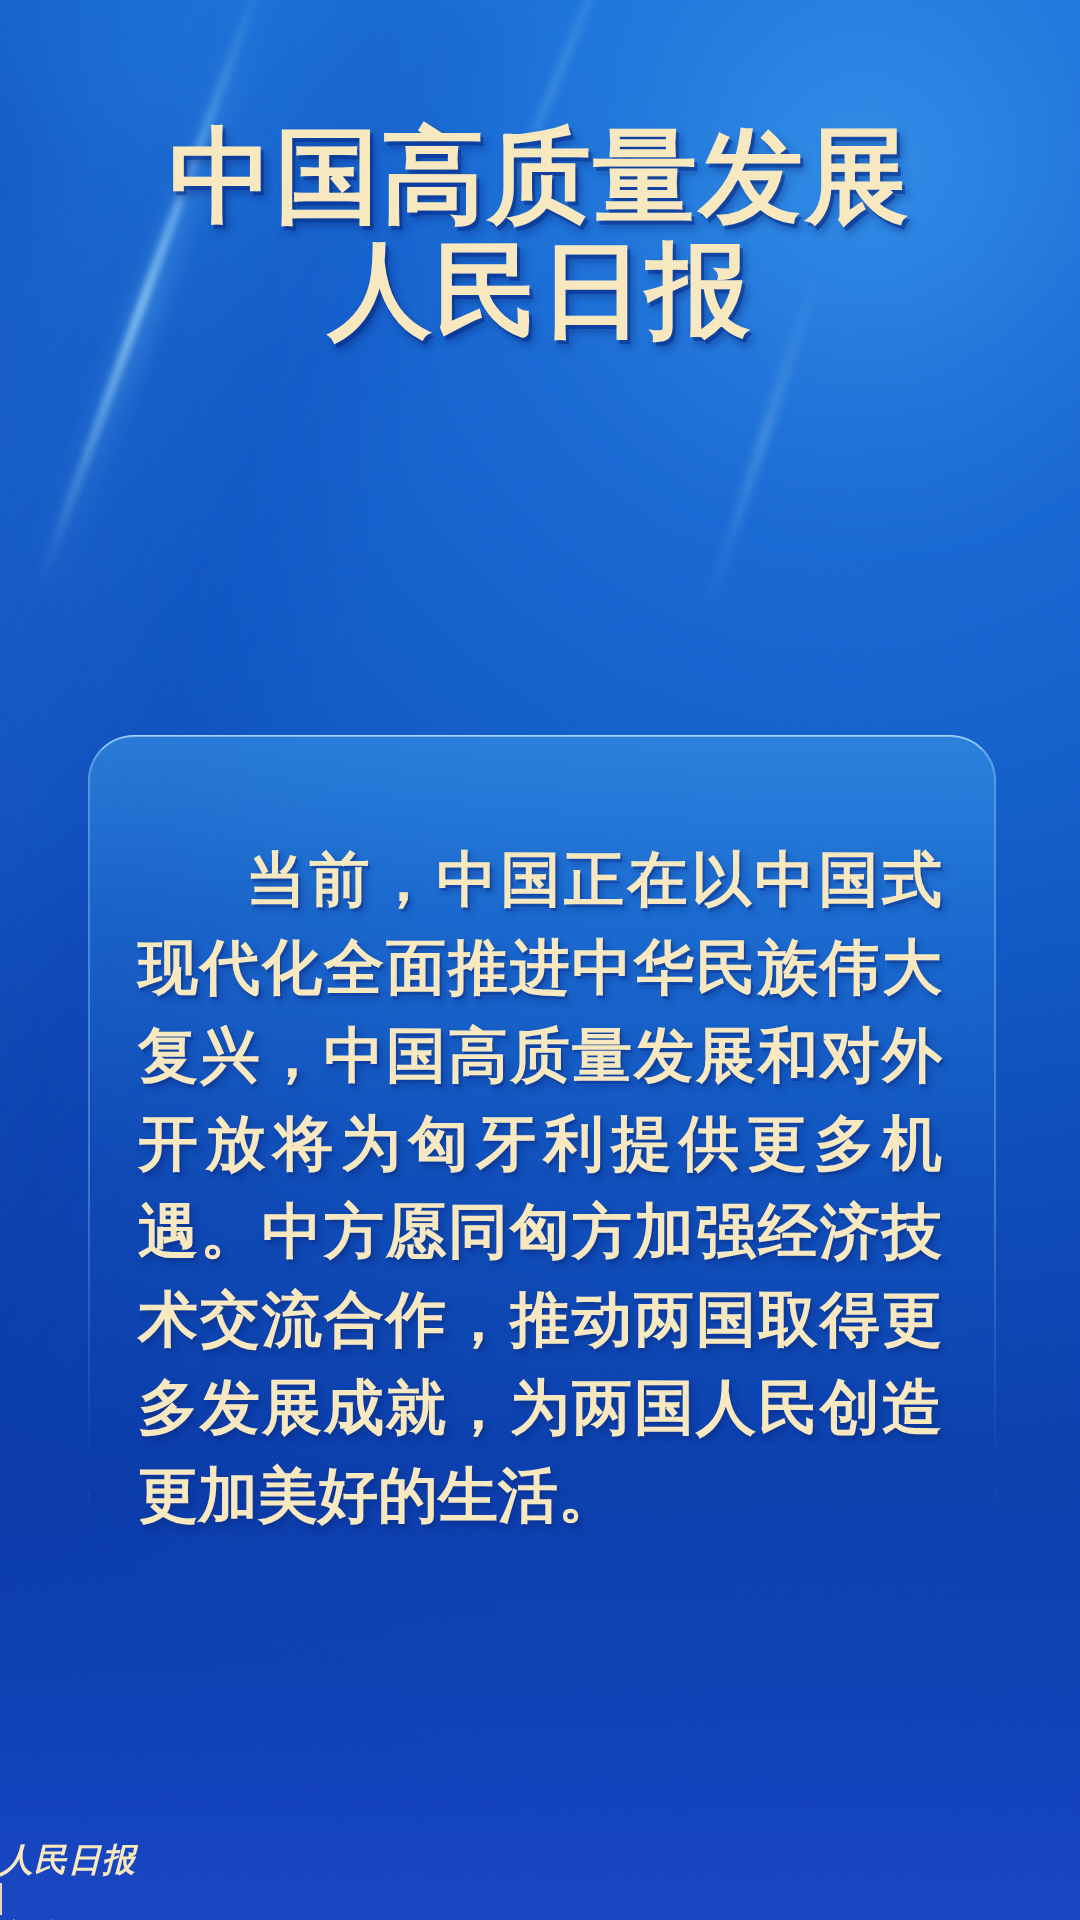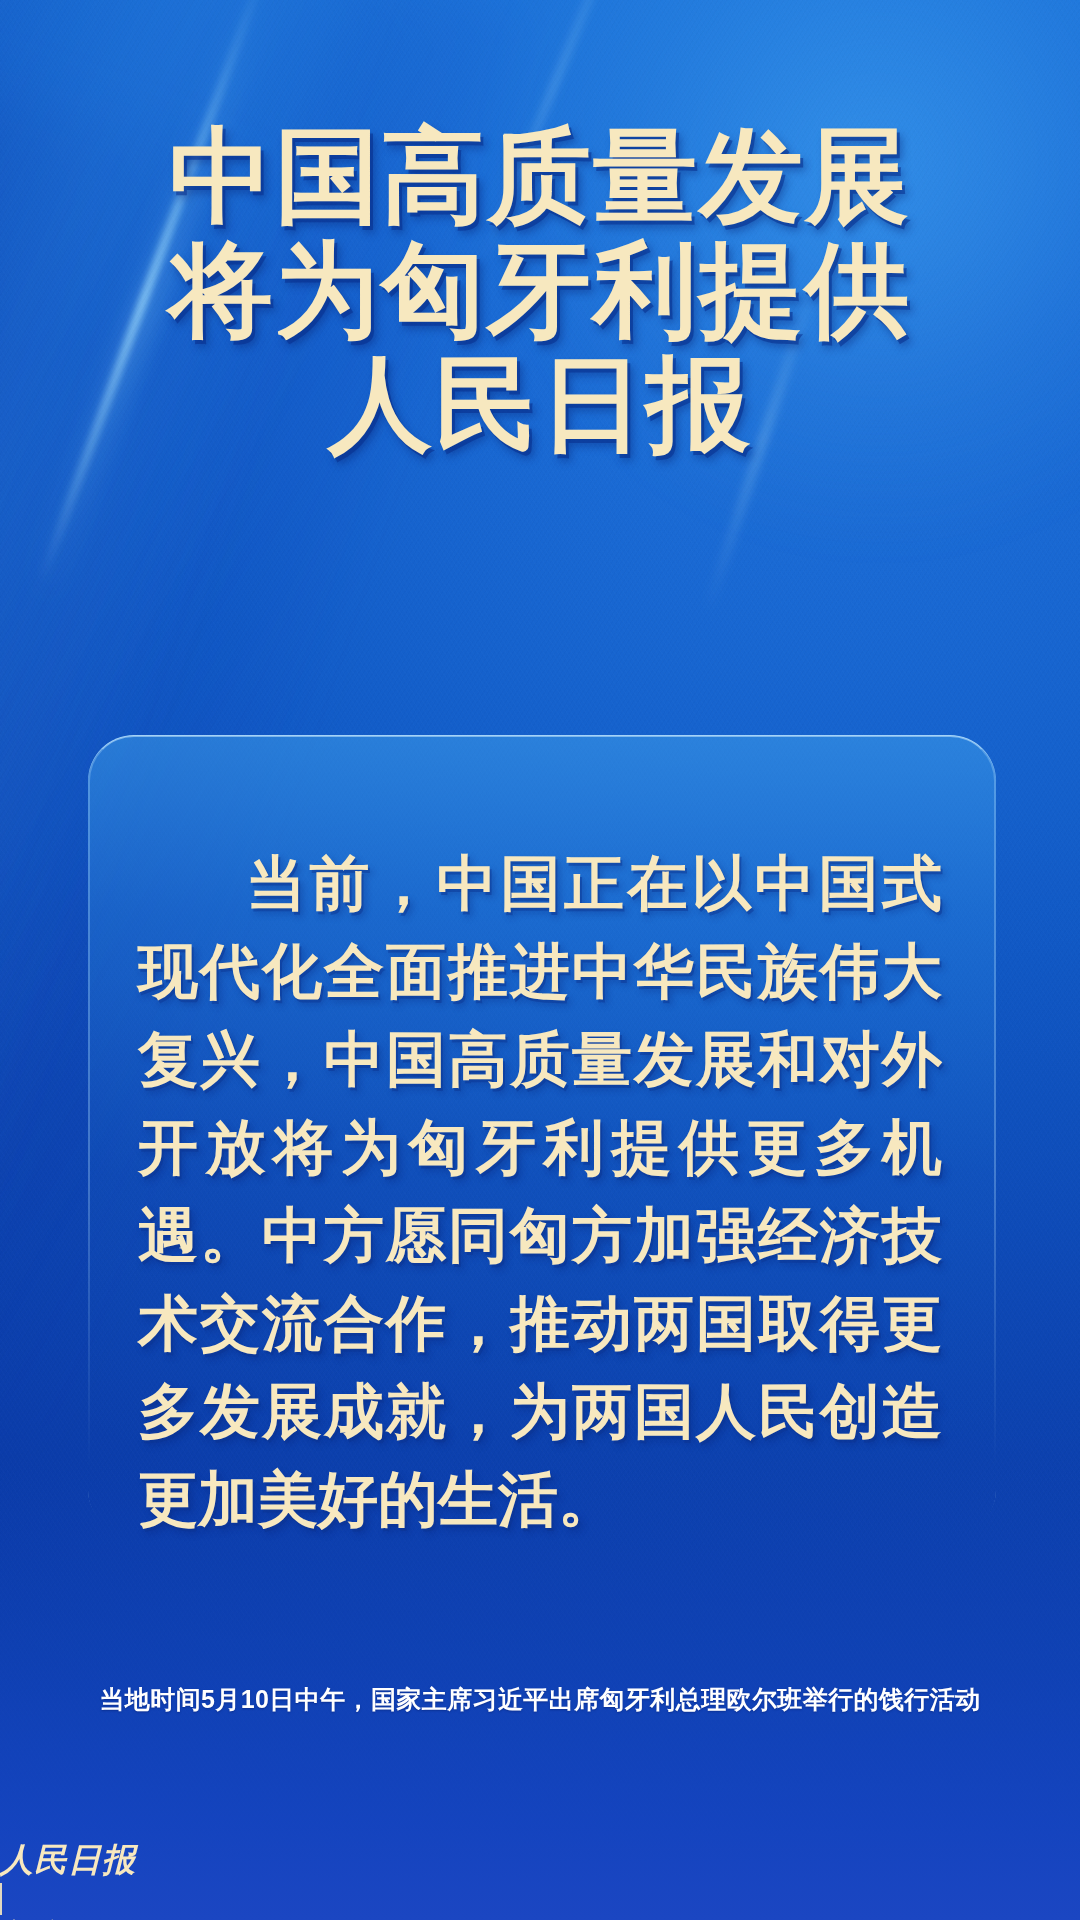--- a/index.html
+++ b/index.html
@@ -162,21 +162,21 @@
     mask-image: linear-gradient(180deg, #000 0%, #000 55%, rgba(0,0,0,0) 92%);
     pointer-events: none;
   }
 
   .body-text {
     position: absolute;
     left: 138px;
     right: 138px;
     top: 840px;
     z-index: 7;
-    font-family: Liberation Sans, sans-serif;
+    font-family: Liberation Mono, monospace;
     font-weight: bold;
     font-size: 60px;
     line-height: 88px;
     letter-spacing: 0px;
     color: #f7e8bf;
     text-indent: 108px;
     text-align: justify;
     text-align-last: left;
     text-shadow:
       2px 3px 0 rgba(10,50,145,0.45),
@@ -244,28 +244,26 @@
   <div class="streak-1b"></div>
   <div class="streak-1"></div>
   <div class="streak-2"></div>
   <div class="streak-3"></div>
   <div class="bg-vert"></div>
   <div class="texture"></div>
   <div class="bottom-fade"></div>
 
   <div class="title">
     <span class="title-line">中国高质量发展</span>
-    <span class="title-line">将为匈牙利提供</span>
     <span class="title-line">人民日报</span>
   </div>
 
   <div class="card"></div>
   <div class="body-text">当前，中国正在以中国式现代化全面推进中华民族伟大复兴，中国高质量发展和对外开放将为匈牙利提供更多机遇。中方愿同匈方加强经济技术交流合作，推动两国取得更多发展成就，为两国人民创造更加美好的生活。</div>
 
-  <div class="caption">当地时间5月10日中午，国家主席习近平出席匈牙利总理欧尔班举行的饯行活动</div>
 
   <div class="footer">
     <span class="logo-brand">人民日报</span>
     <span class="logo-divider"></span>
     <span class="logo-product">客户端</span>
   </div>
 
 </div>
 
 </body></html>

